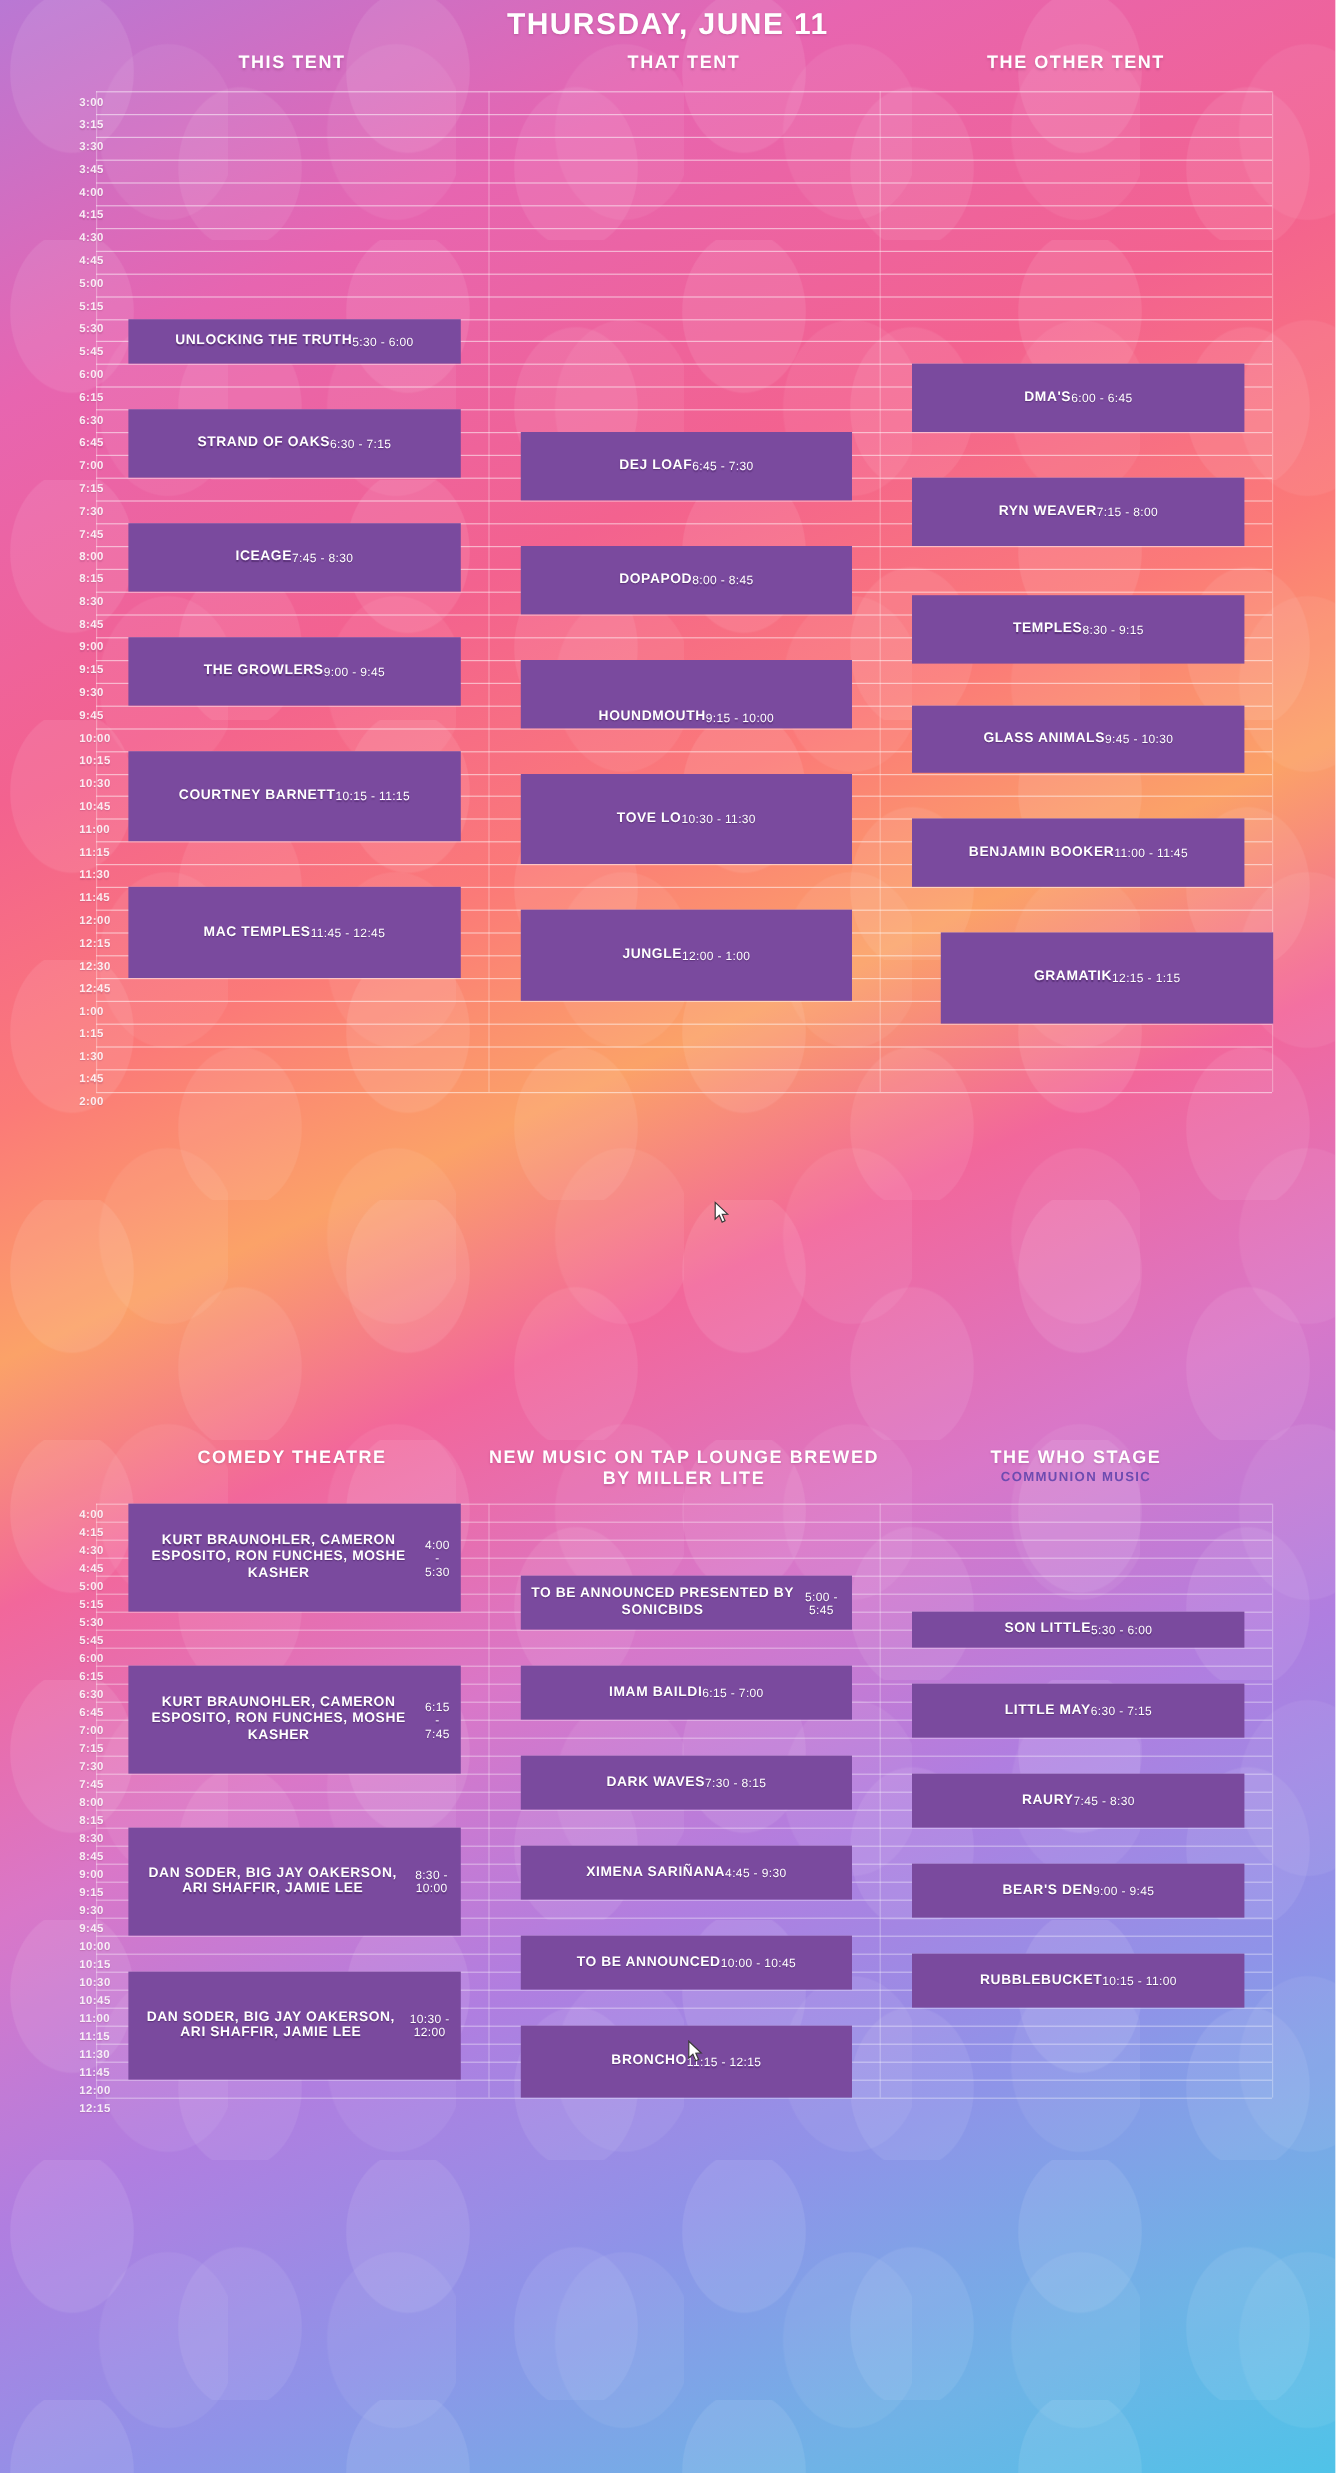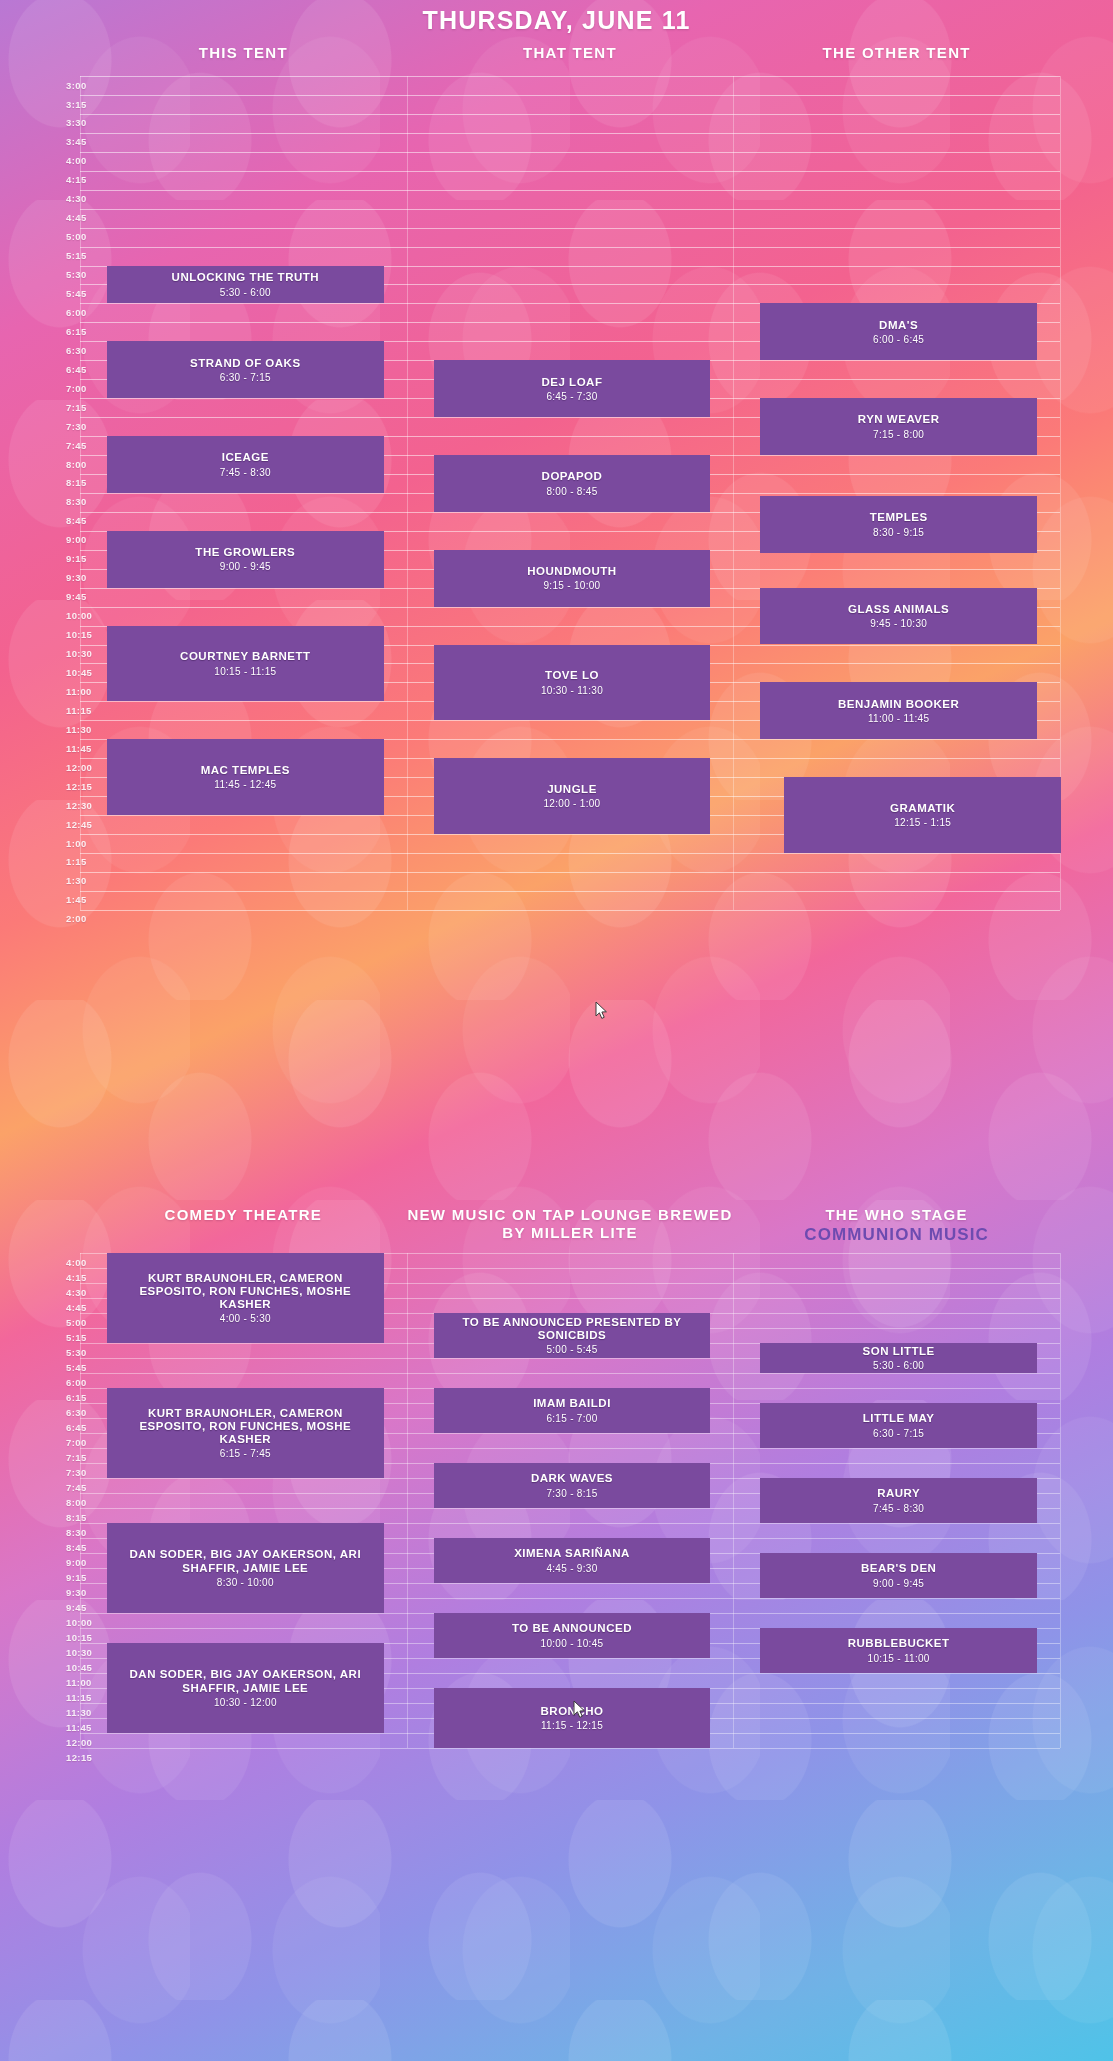--- a/index.html
+++ b/index.html
@@ -71,21 +71,21 @@
     color: #ffffff;
     font-size: 15px;
     font-weight: bold;
     letter-spacing: 1.3px;
     text-align: center;
     line-height: 1.18;
     text-shadow: 0 1px 2px rgba(120,40,90,0.28);
   }
   .stage-sub {
     display: block;
-    font-size: 17px;
+    font-size: 11px;
     letter-spacing: 1.1px;
     color: #6d4bb0;
     font-weight: bold;
     text-shadow: none;
     margin-top: 1px;
   }
 
   .grid {
     position: absolute;
     left: 0;
@@ -113,21 +113,21 @@
     position: absolute;
     width: 1px;
     background: rgba(255,255,255,0.30);
   }
 
   .event {
     position: absolute;
     background: #7a4a9e;
     color: #ffffff;
     display: flex;
-    flex-direction: column;
+    flex-direction: row;
     align-items: center;
     justify-content: center;
     text-align: center;
     padding: 2px 6px;
     overflow: hidden;
   }
   .event .ev-name {
     font-size: 11.5px;
     font-weight: bold;
     letter-spacing: 0.5px;
@@ -285,21 +285,21 @@
         <div class="ev-time">11:45 - 12:45</div>
       </div>
       <div class="event" style="left: 433.667px; top: 360.3px; width: 276.667px; height: 56.8px; background: rgb(122, 74, 158);">
         <div class="ev-name">DEJ LOAF</div>
         <div class="ev-time">6:45 - 7:30</div>
       </div>
       <div class="event" style="left: 433.667px; top: 455px; width: 276.667px; height: 56.8px; background: rgb(122, 74, 158);">
         <div class="ev-name">DOPAPOD</div>
         <div class="ev-time">8:00 - 8:45</div>
       </div>
-      <div class="event" style="left: 433.667px; top: 549.8px; width: 276.667px; height: 56.8px; background: rgb(122, 74, 158);">
+      <div class="event" style="left: 433.667px; top: 549.8px; width: 276.667px; height: 56.8px; background: rgb(122, 74, 158); align-items: flex-end;">
         <div class="ev-name">HOUNDMOUTH</div>
         <div class="ev-time">9:15 - 10:00</div>
       </div>
       <div class="event" style="left: 433.667px; top: 644.5px; width: 276.667px; height: 75.8px; background: rgb(122, 74, 158);">
         <div class="ev-name">TOVE LO</div>
         <div class="ev-time">10:30 - 11:30</div>
       </div>
       <div class="event" style="left: 433.667px; top: 758.2px; width: 276.667px; height: 75.8px; background: rgb(122, 74, 158);">
         <div class="ev-name">JUNGLE</div>
         <div class="ev-time">12:00 - 1:00</div>

